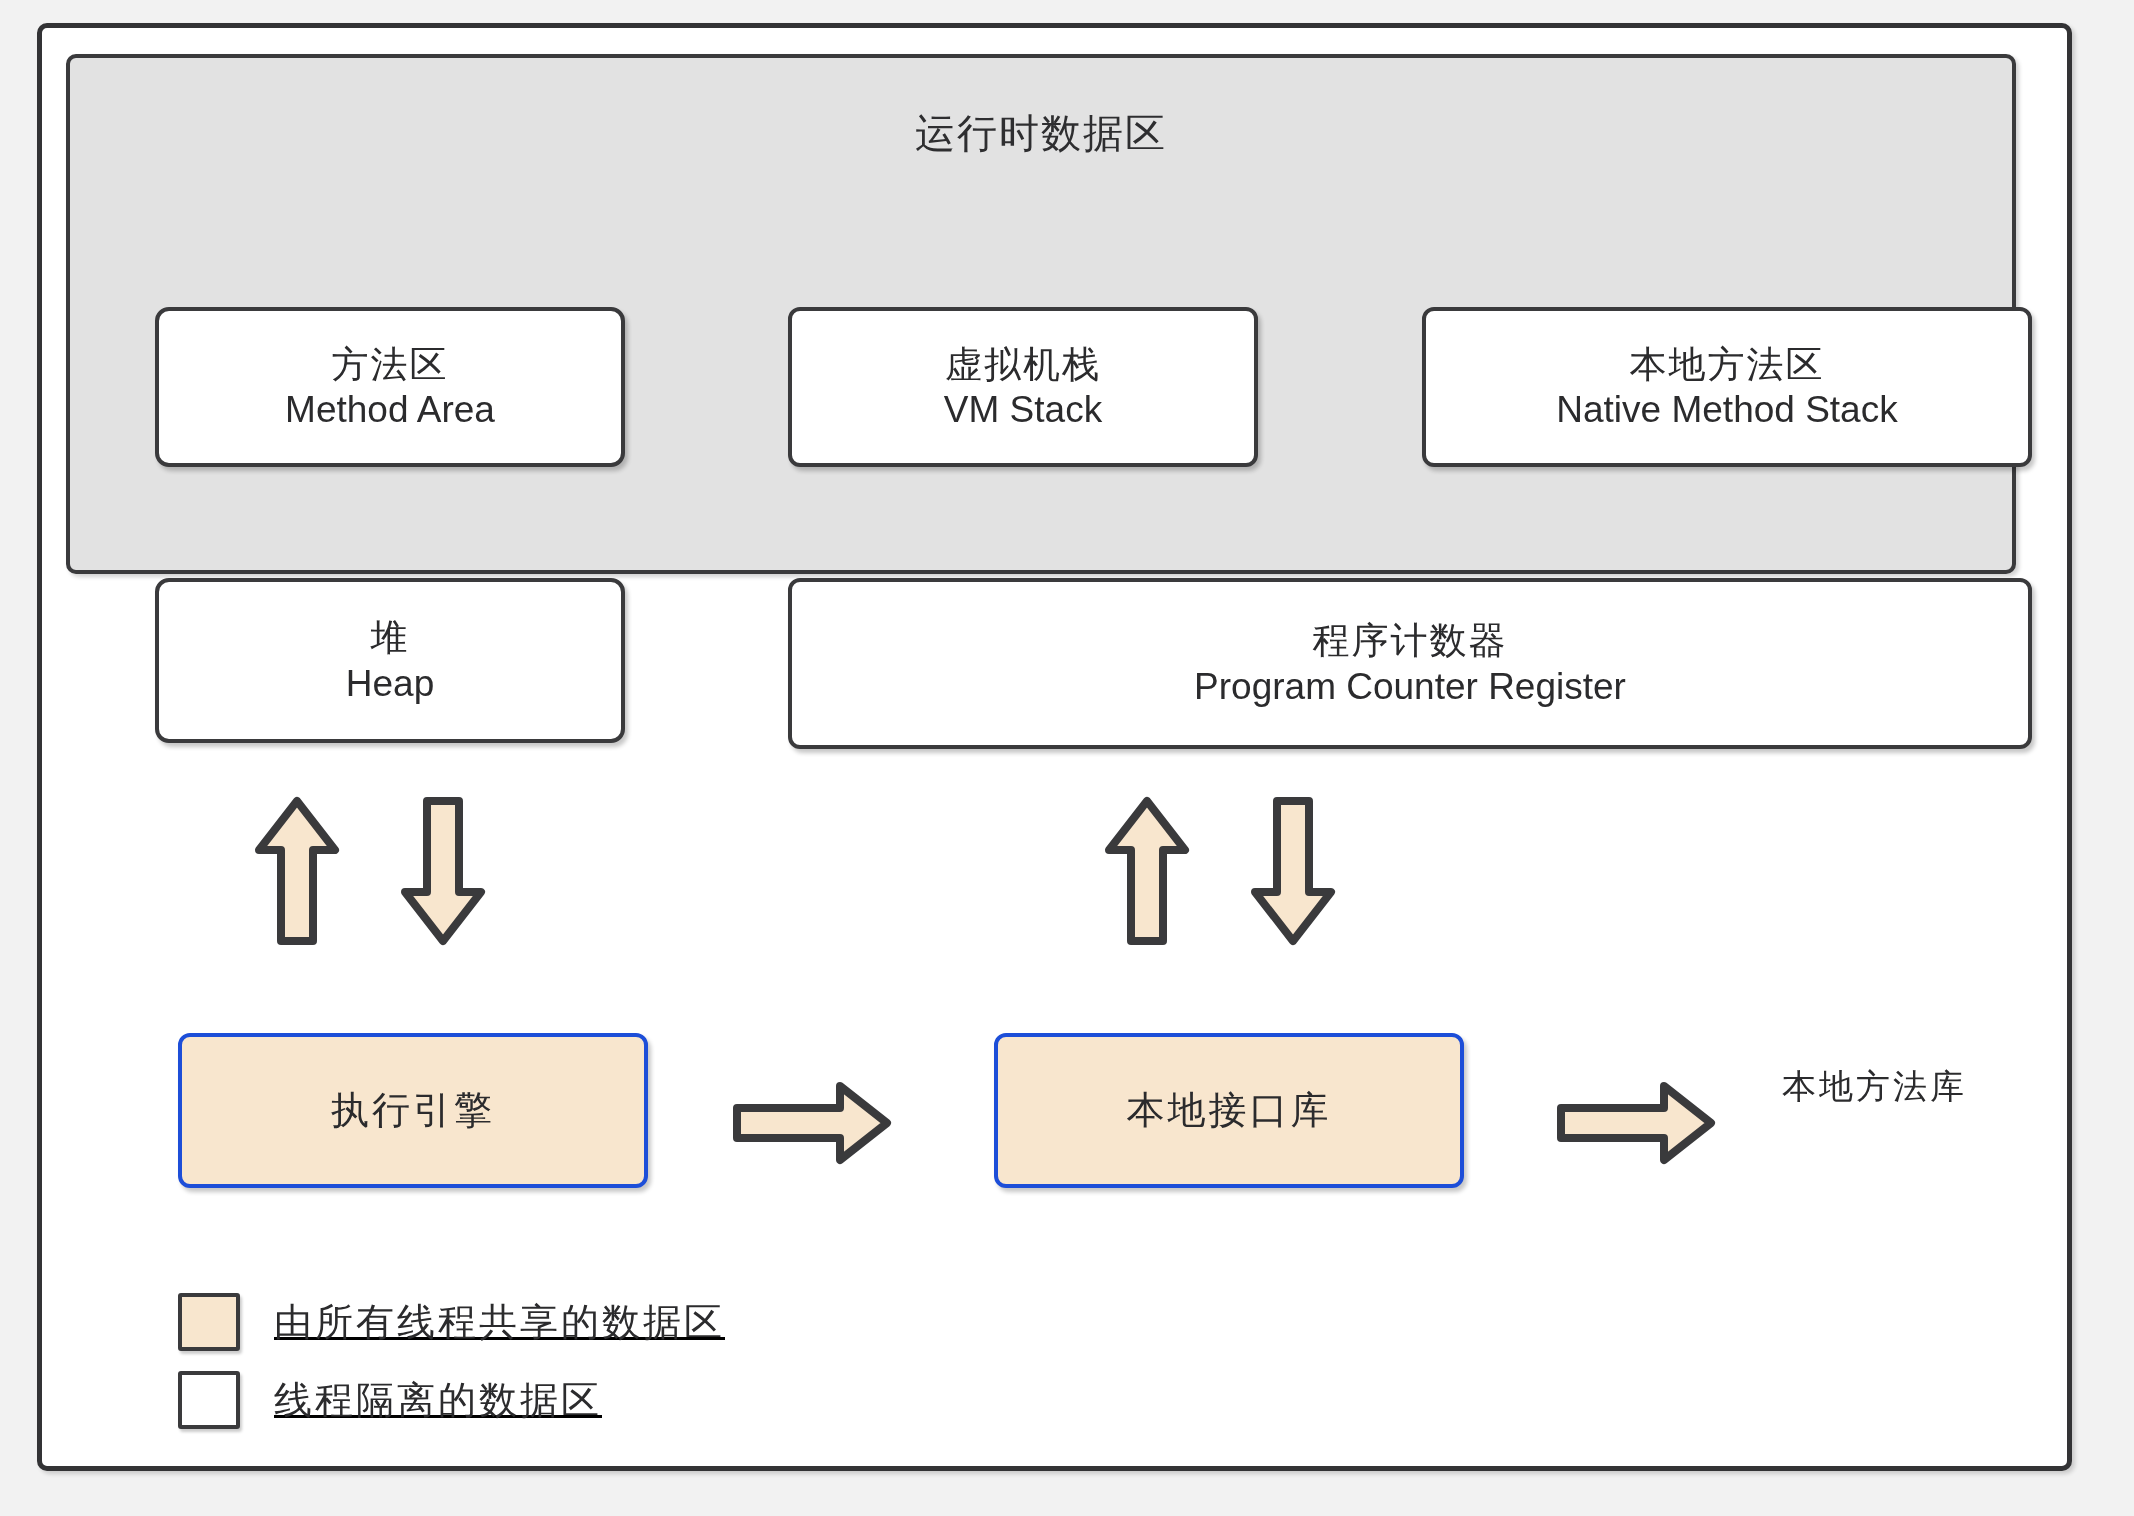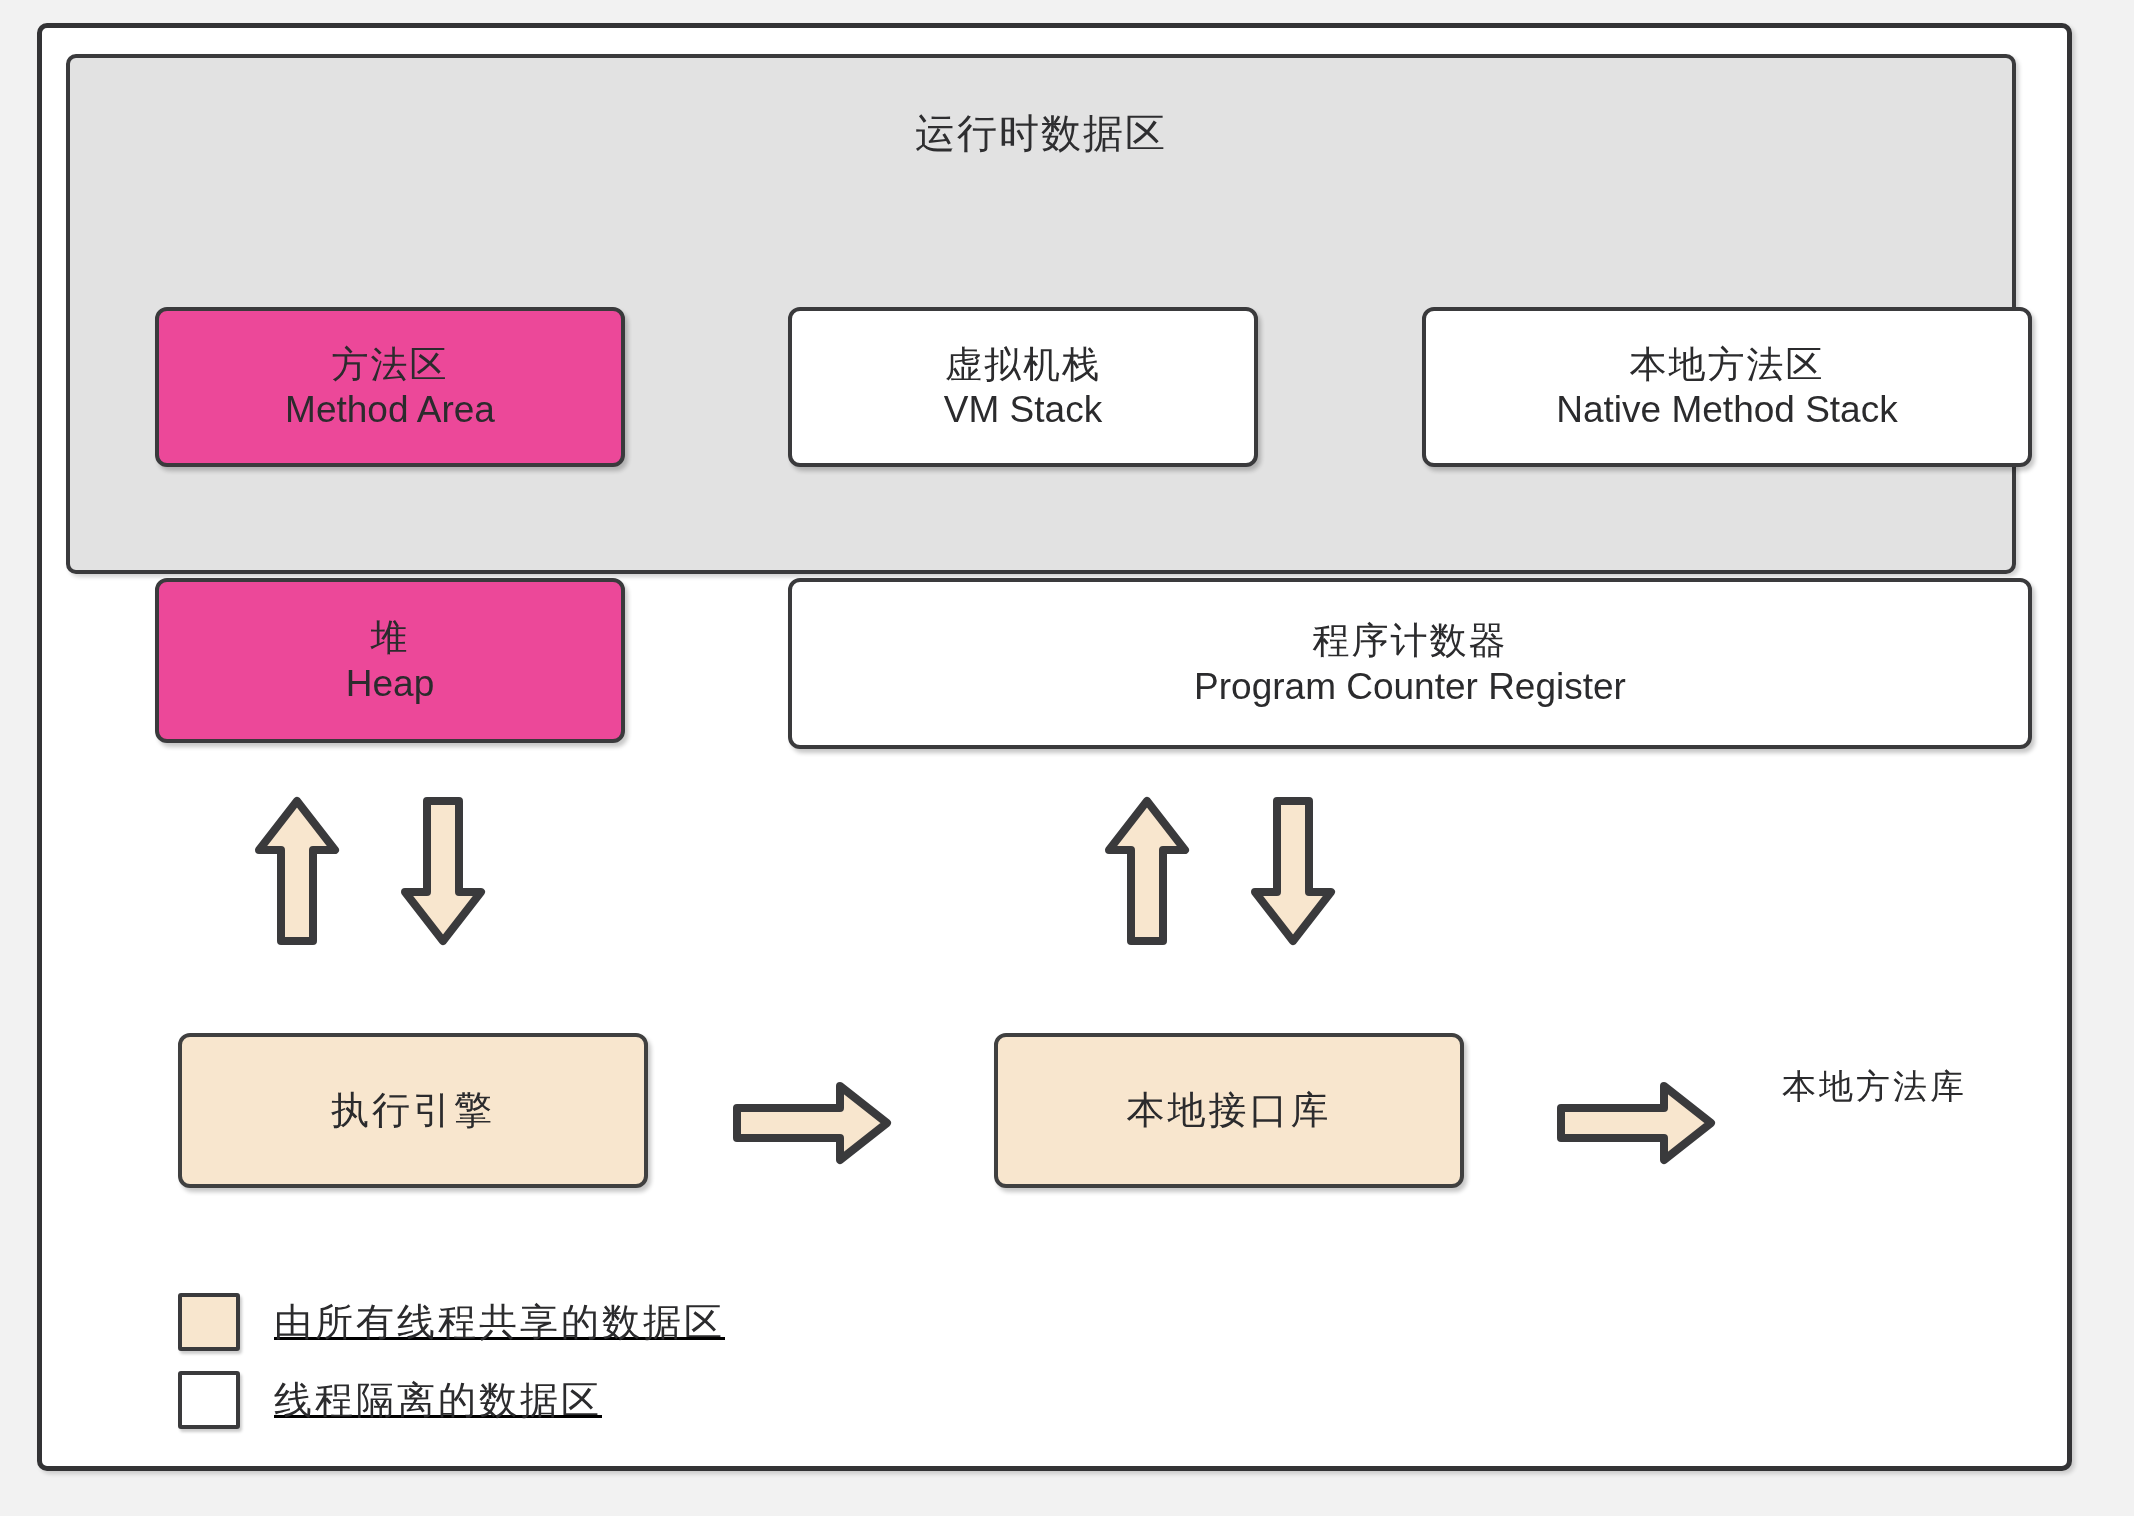--- a/index.html
+++ b/index.html
@@ -69,39 +69,39 @@
   }
   .mem-box .cn {
     font-size: 37px;
     color: #2b2b2d;
     letter-spacing: 2px;
   }
   .mem-box .en {
     font-size: 37px;
     color: #2b2b2d;
   }
-  .shared { background: #ec4899; }
+  .shared { background: #ffffff; border-radius: 14px; }
   .isolated { background: #ffffff; }
 
   
   #box-method-area   { left: 85px;  top: 249px; width: 470px; height: 160px; }
   #box-vm-stack      { left: 718px; top: 249px; width: 470px; height: 160px; }
   #box-native-stack  { left: 1352px;top: 249px; width: 610px; height: 160px; }
   
   #box-heap          { left: 85px;  top: 520px; width: 470px; height: 165px; }
   #box-pc-register   { left: 718px; top: 520px; width: 1244px;height: 171px; }
 
   
   #box-exec-engine   { left: 136px;  top: 1005px; width: 470px; height: 155px; }
   #box-native-iface  { left: 952px;  top: 1005px; width: 470px; height: 155px; }
 
   .plain-box {
     position: absolute;
     box-sizing: border-box;
-    border: 4px solid #404040;
+    border: 4px solid #1d4ed8;
     border-radius: 12px;
     background: #f8e6ce;
     display: flex;
     align-items: center;
     justify-content: center;
     font-size: 38px;
     color: #2b2b2d;
     letter-spacing: 3px;
     box-shadow: 3px 4px 4px rgba(0,0,0,0.22);
   }

